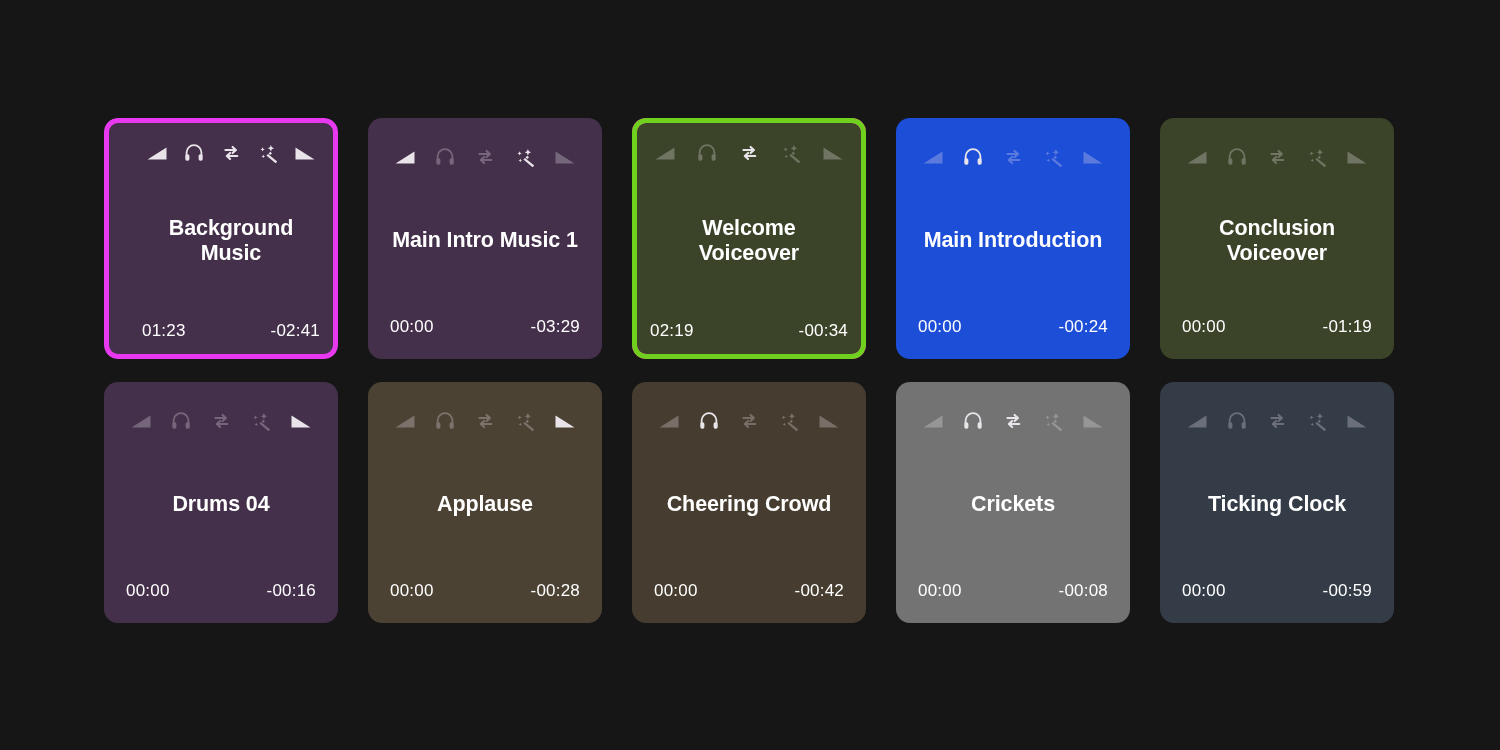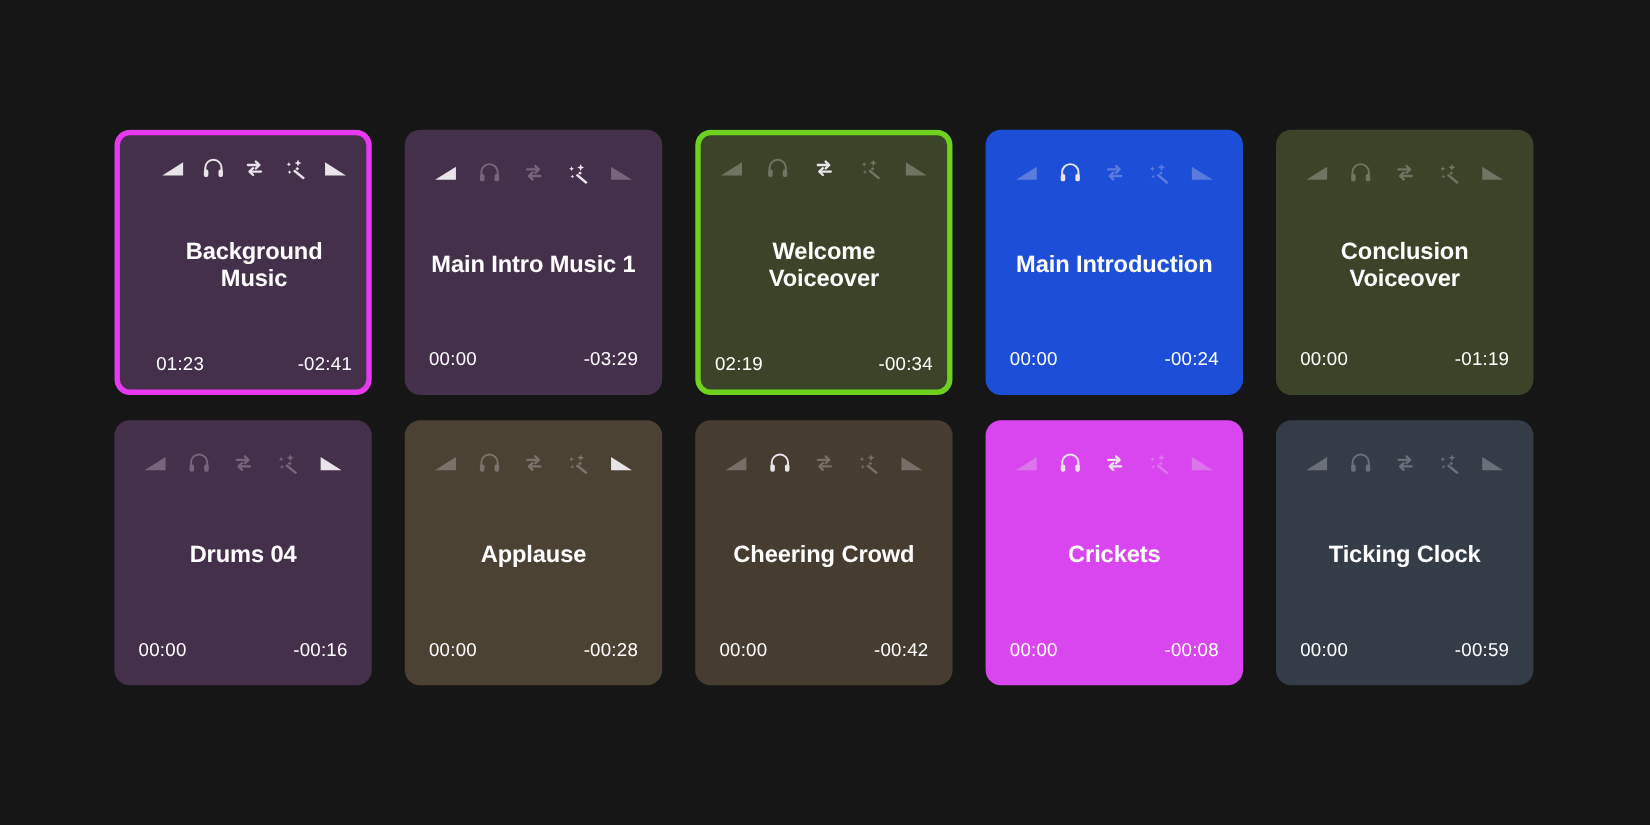--- a/index.html
+++ b/index.html
@@ -204,21 +204,21 @@
               <path d="M1.5 2.5 L20.5 14.5 L1.5 14.5 Z" fill="#e8e4ea"></path>
             </svg>
           </div>
         </div>
         <div class="title">Main Intro Music 1</div>
         <div class="times">
           <span class="time-elapsed">00:00</span>
           <span class="time-remaining">-03:29</span>
         </div>
       </div>
-      <div class="clip selected" style="background: #14532d; --sel: #6fd01e;">
+      <div class="clip selected" style="background: #ec4899; --sel: #6fd01e;">
         <div class="inner-edge" style="background: rgb(59, 68, 41);"></div>
         <div class="icon-row">
           <div class="icon-btn" title="fade-in-icon">
             <svg width="22" height="16" viewBox="0 0 22 16">
               <path d="M1.5 14.5 L20.5 2.5 L20.5 14.5 Z" fill="#e8e4ea"></path>
             </svg>
           </div>
           <div class="icon-btn" title="headphones-icon">
             <svg width="20" height="20" viewBox="0 0 20 20" fill="none" stroke="#e8e4ea" stroke-width="1.8" stroke-linecap="round">
               <path d="M2.6 12.4 V9.6 A7.4 7.4 0 0 1 17.4 9.6 V12.4"></path>
@@ -463,21 +463,21 @@
               <path d="M1.5 2.5 L20.5 14.5 L1.5 14.5 Z" fill="#e8e4ea"></path>
             </svg>
           </div>
         </div>
         <div class="title">Cheering Crowd</div>
         <div class="times">
           <span class="time-elapsed">00:00</span>
           <span class="time-remaining">-00:42</span>
         </div>
       </div>
-      <div class="clip" style="background: #d946ef;">
+      <div class="clip" style="background: #737373;">
         <div class="icon-row">
           <div class="icon-btn" title="fade-in-icon">
             <svg width="22" height="16" viewBox="0 0 22 16">
               <path d="M1.5 14.5 L20.5 2.5 L20.5 14.5 Z" fill="#e8e4ea"></path>
             </svg>
           </div>
           <div class="icon-btn active" title="headphones-icon">
             <svg width="20" height="20" viewBox="0 0 20 20" fill="none" stroke="#e8e4ea" stroke-width="1.8" stroke-linecap="round">
               <path d="M2.6 12.4 V9.6 A7.4 7.4 0 0 1 17.4 9.6 V12.4"></path>
               <rect x="1.3" y="11.2" width="4.1" height="6.6" rx="1.7" fill="#e8e4ea" stroke="none"></rect>

